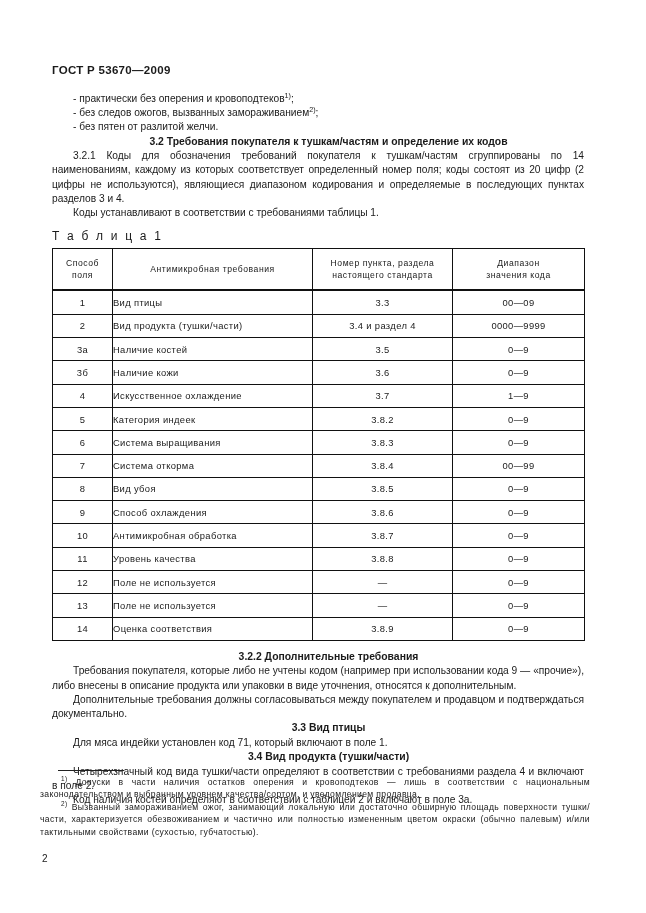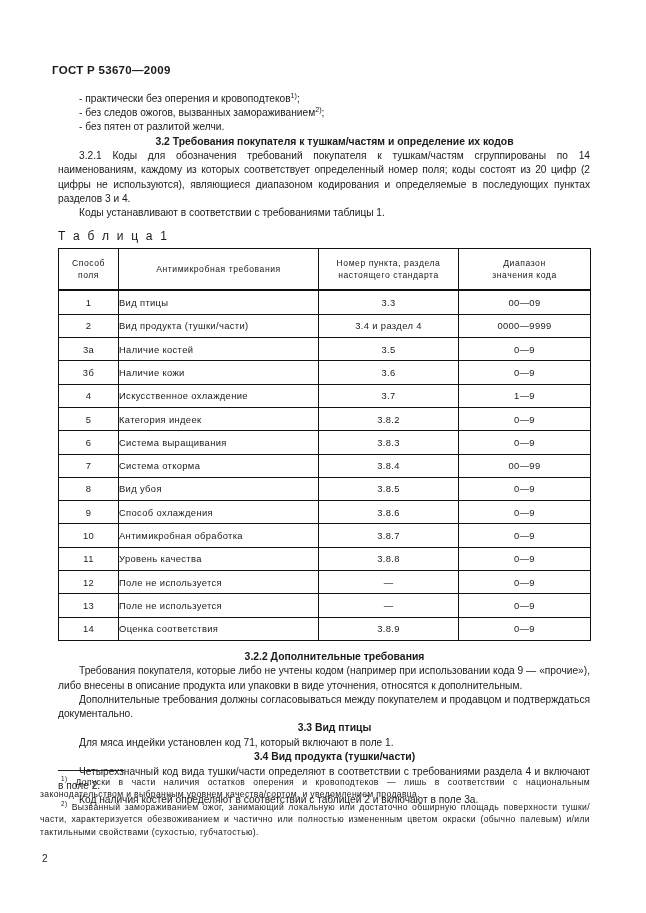--- a/index.html
+++ b/index.html
@@ -24,21 +24,21 @@
   .doc-header {
     position: absolute;
     left: 52px;
     top: 64px;
     font-size: 11.5px;
     font-weight: bold;
     letter-spacing: 0.3px;
   }
   .content {
     position: absolute;
-    left: 58px;
+    left: 52px;
     top: 92px;
     width: 532px;
   }
   p {
     margin: 0;
     font-size: 10.2px;
     line-height: 14.2px;
     text-align: justify;
     text-justify: inter-word;
   }

